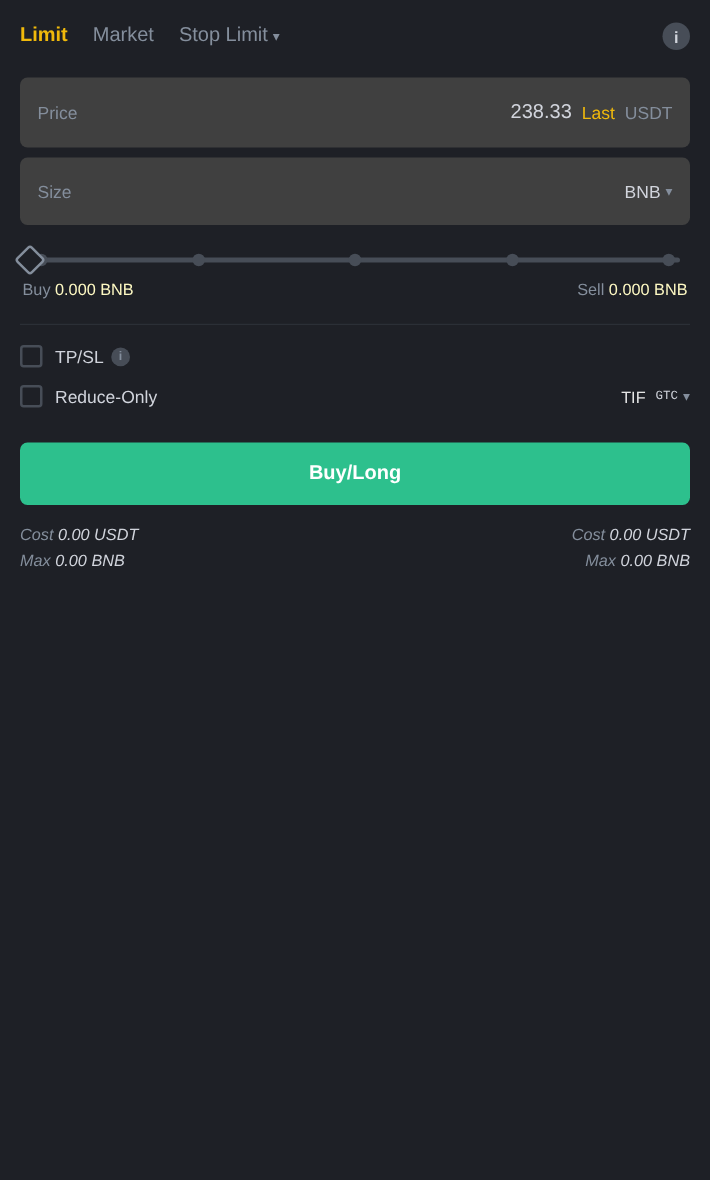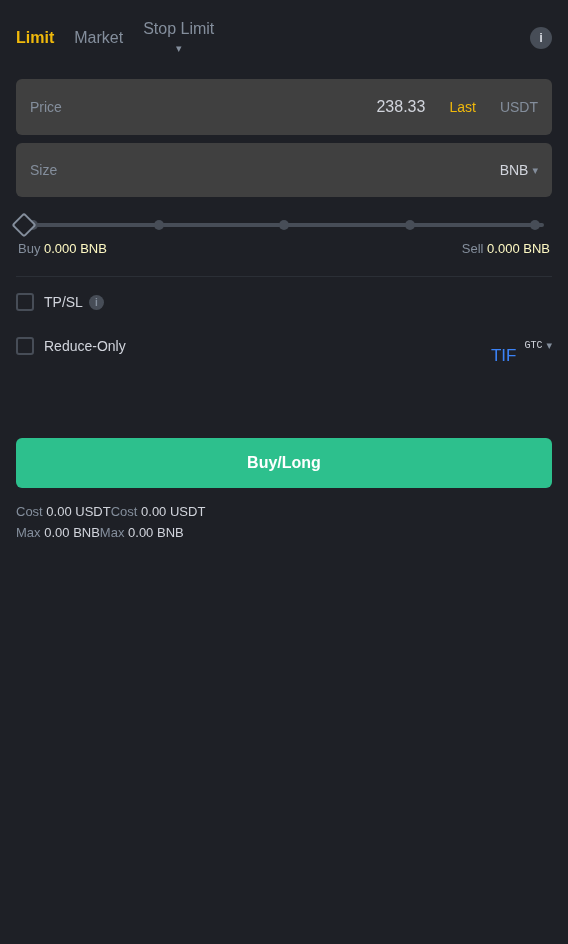--- a/index.html
+++ b/index.html
@@ -38,21 +38,20 @@
 
     .tab.active {
       color: #f0b90b;
       font-weight: 600;
     }
 
     .tab-stop-limit {
       display: flex;
       align-items: center;
       gap: 4px;
-      flex-direction: column;
     }
 
     .info-icon {
       margin-left: auto;
       width: 22px;
       height: 22px;
       border-radius: 50%;
       background-color: #474d57;
       display: flex;
       align-items: center;
@@ -114,21 +113,21 @@
 
     .input-label {
       font-size: 14px;
       color: #848e9c;
       min-width: 60px;
     }
 
     .input-right {
       display: flex;
       align-items: center;
-      gap: 24px;
+      gap: 8px;
     }
 
     .input-value {
       font-size: 16px;
       color: #d1d4dc;
       font-weight: 400;
     }
 
     .last-badge {
       color: #f0b90b;
@@ -274,23 +273,22 @@
     }
 
     .tif-section {
       margin-left: auto;
       display: flex;
       align-items: center;
       gap: 8px;
     }
 
     .tif-label {
-      font-size: 17px;
-      color: #3b82f6;
-      margin-top: 21px;
+      font-size: 13px;
+      color: #e5e5e5;
     }
 
     .tif-select {
       display: flex;
       align-items: center;
       gap: 4px;
       cursor: pointer;
     }
 
     .tif-value {
@@ -315,33 +313,33 @@
       border: none;
       font-size: 16px;
       font-weight: 600;
       cursor: pointer;
       outline: none;
     }
 
     .btn-buy {
       background-color: #2dc08d;
       color: #ffffff;
-      margin-top: 44px;
     }
 
     .btn-sell {
       background-color: #e84142;
       color: #ffffff;
     }
 
     
     .cost-row {
       display: flex;
-      justify-content: flex-start;
+      justify-content: space-between;
       margin-bottom: 6px;
+      font-style: italic;
     }
 
     .cost-item {
       font-size: 13px;
       color: #848e9c;
     }
 
     .cost-value {
       color: #d1d4dc;
       font-weight: 500;

